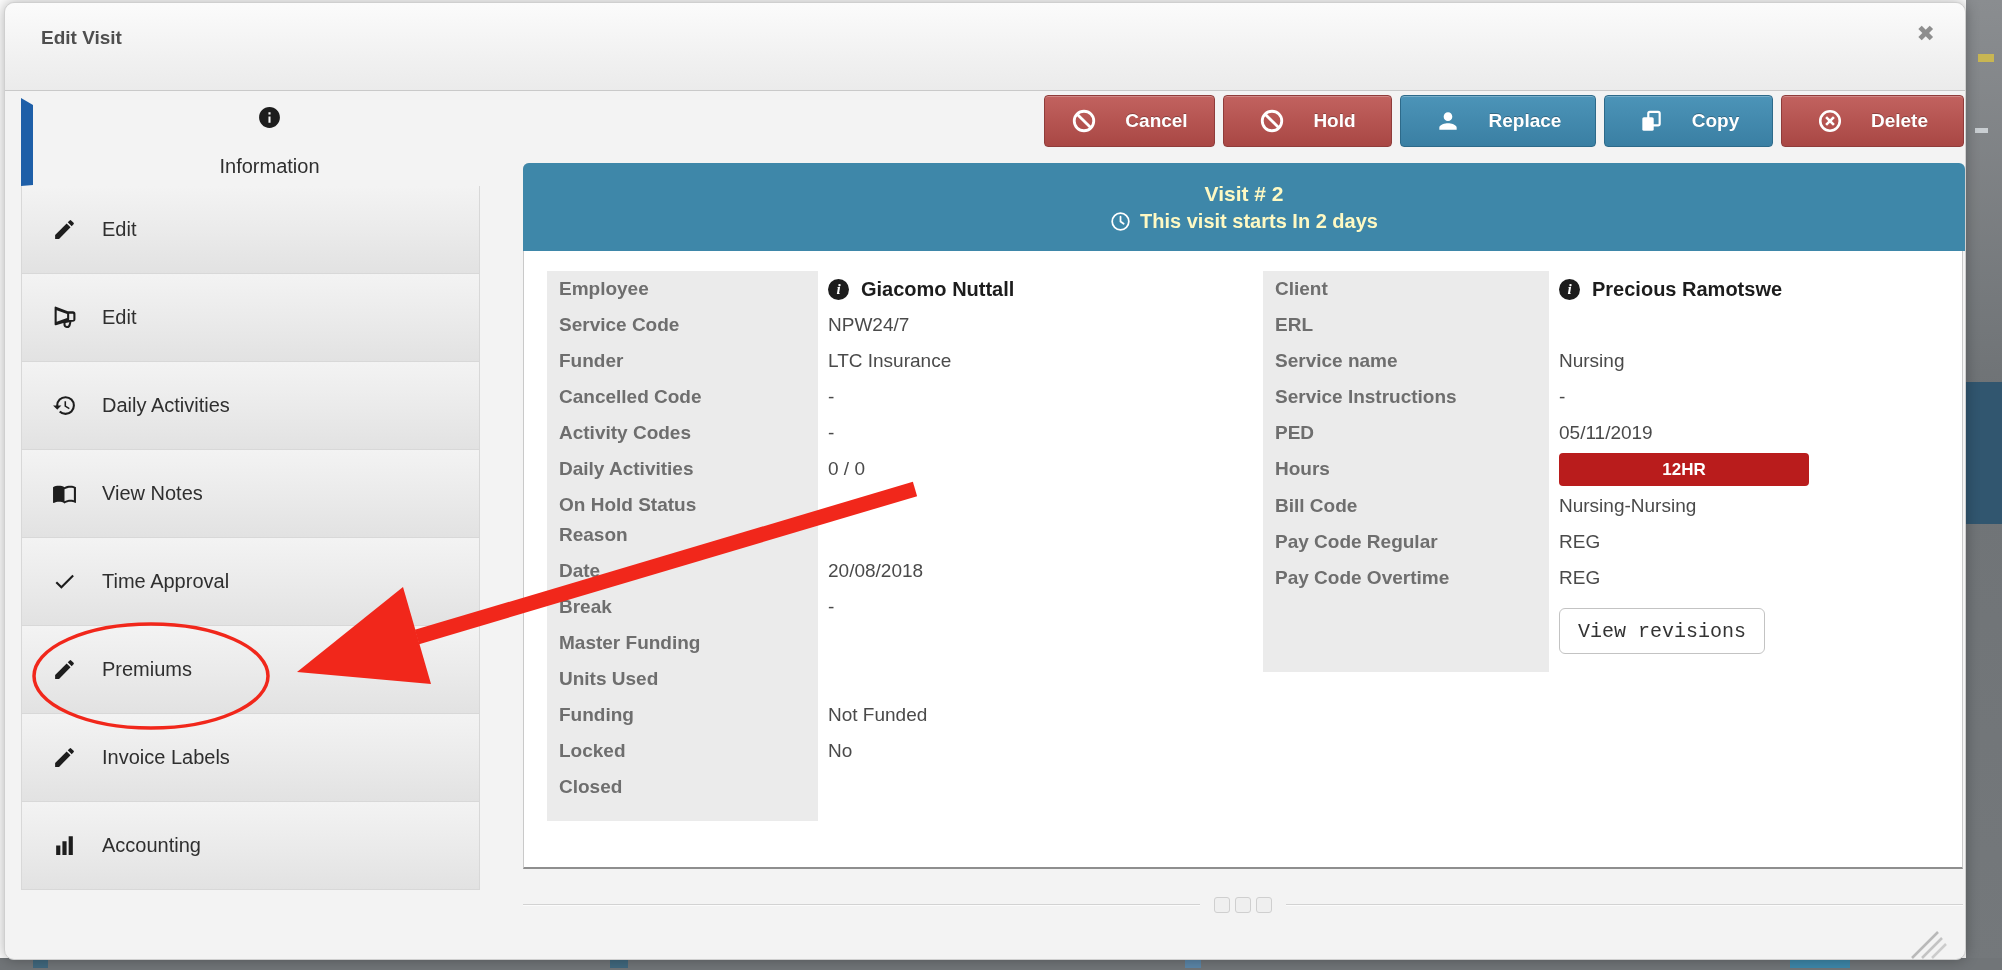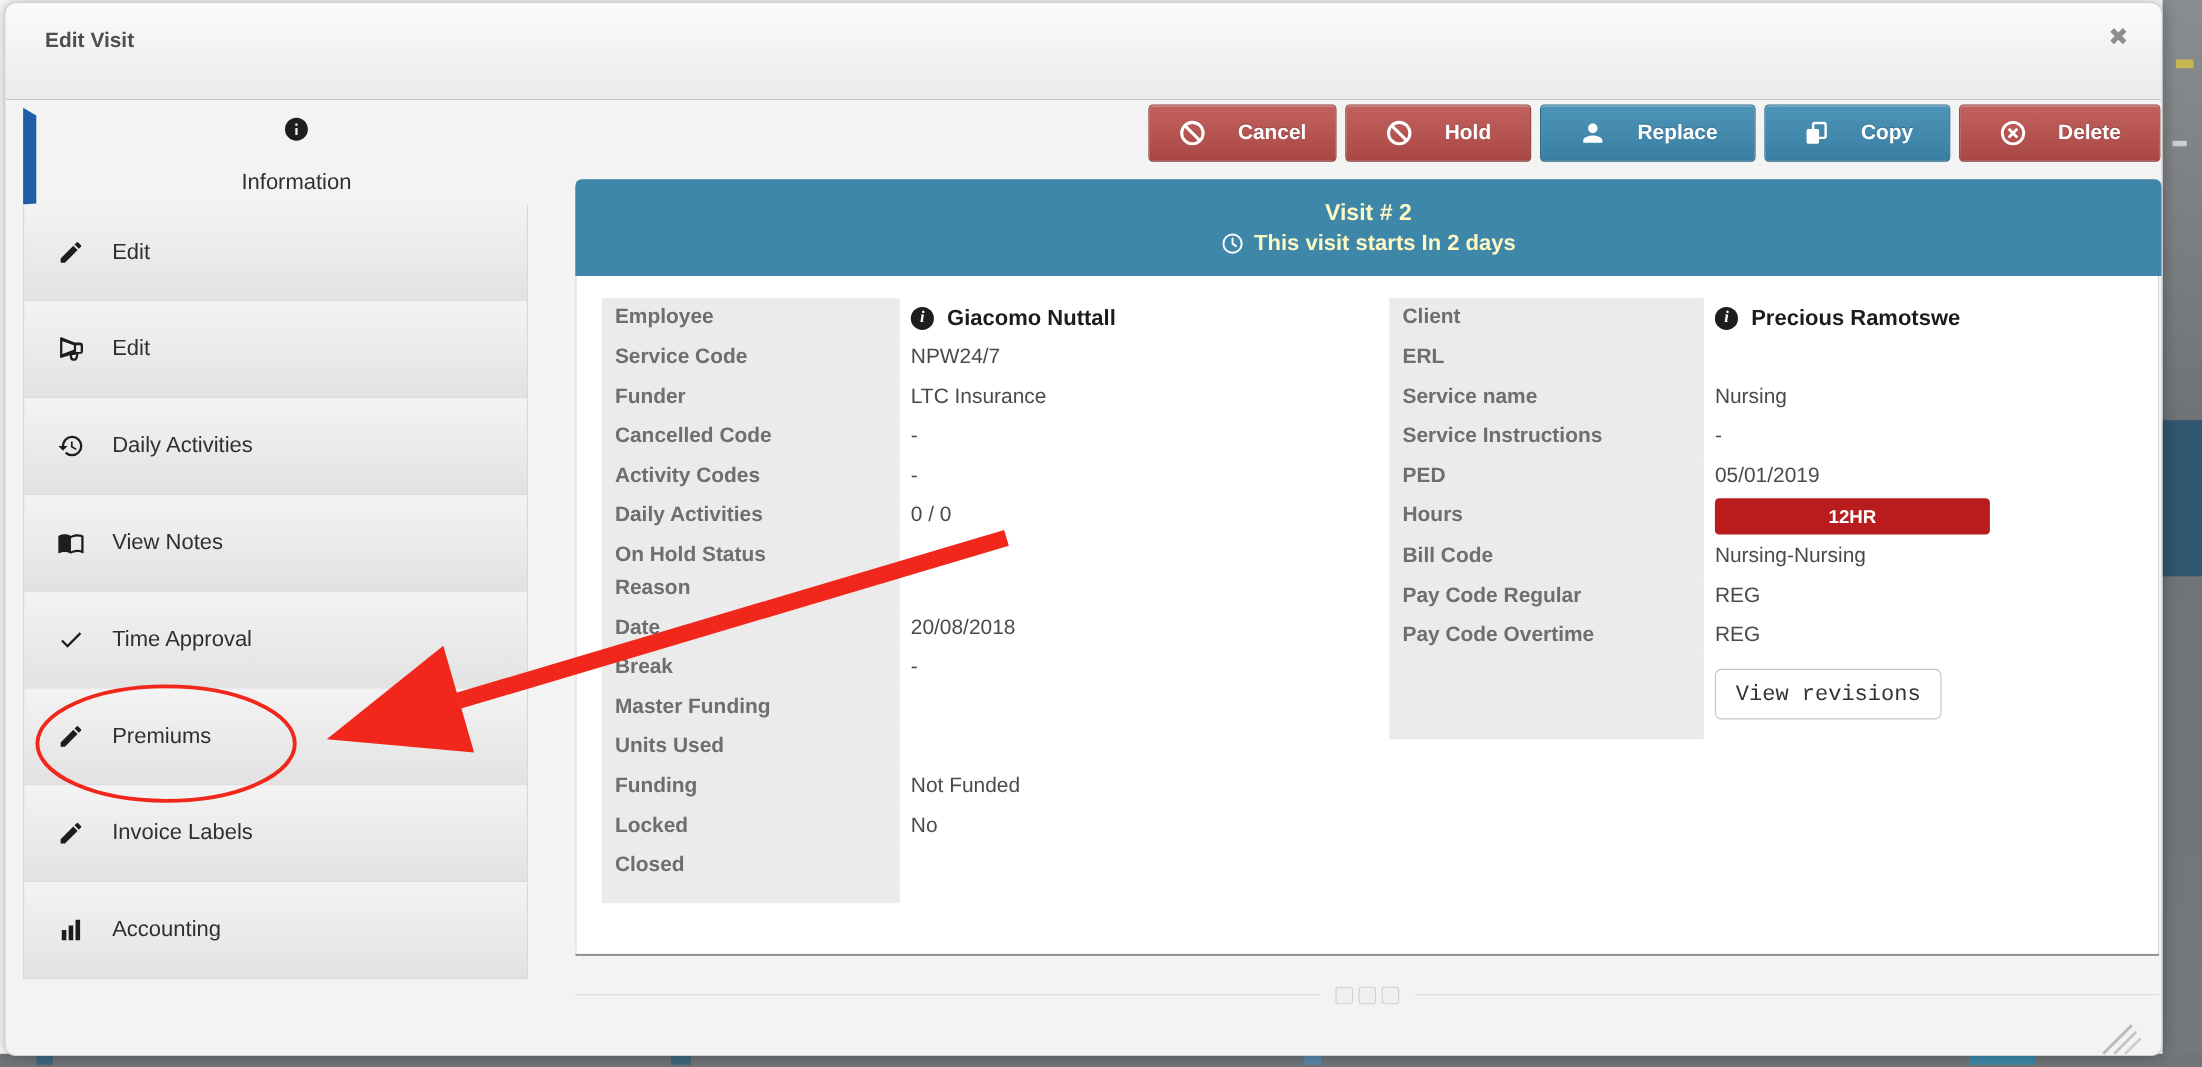--- a/index.html
+++ b/index.html
@@ -284,21 +284,21 @@
       <div class="drow">
           <div class="lbl">Service name</div>
           <div class="val">Nursing</div>
         </div>
       <div class="drow">
           <div class="lbl">Service Instructions</div>
           <div class="val">-</div>
         </div>
       <div class="drow">
           <div class="lbl">PED</div>
-          <div class="val">05/01/2019</div>
+          <div class="val">05/11/2019</div>
         </div>
       <div class="drow">
         <div class="lbl">Hours</div>
         <div class="val"><span class="hr-badge">12HR</span></div>
       </div>
       <div class="drow">
           <div class="lbl">Bill Code</div>
           <div class="val">Nursing-Nursing</div>
         </div>
       <div class="drow">

